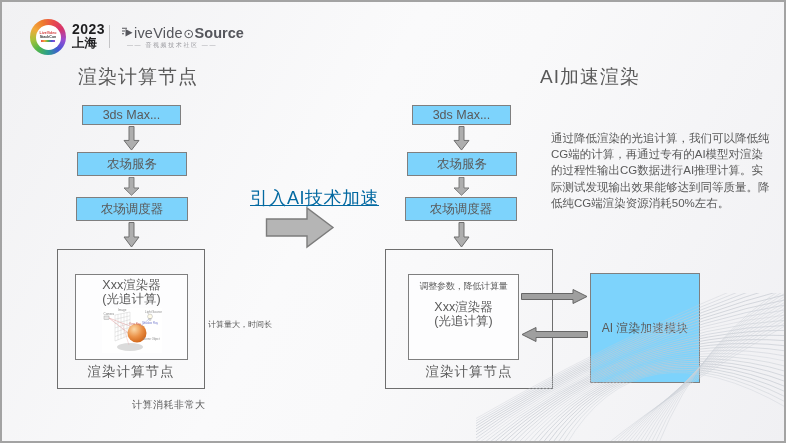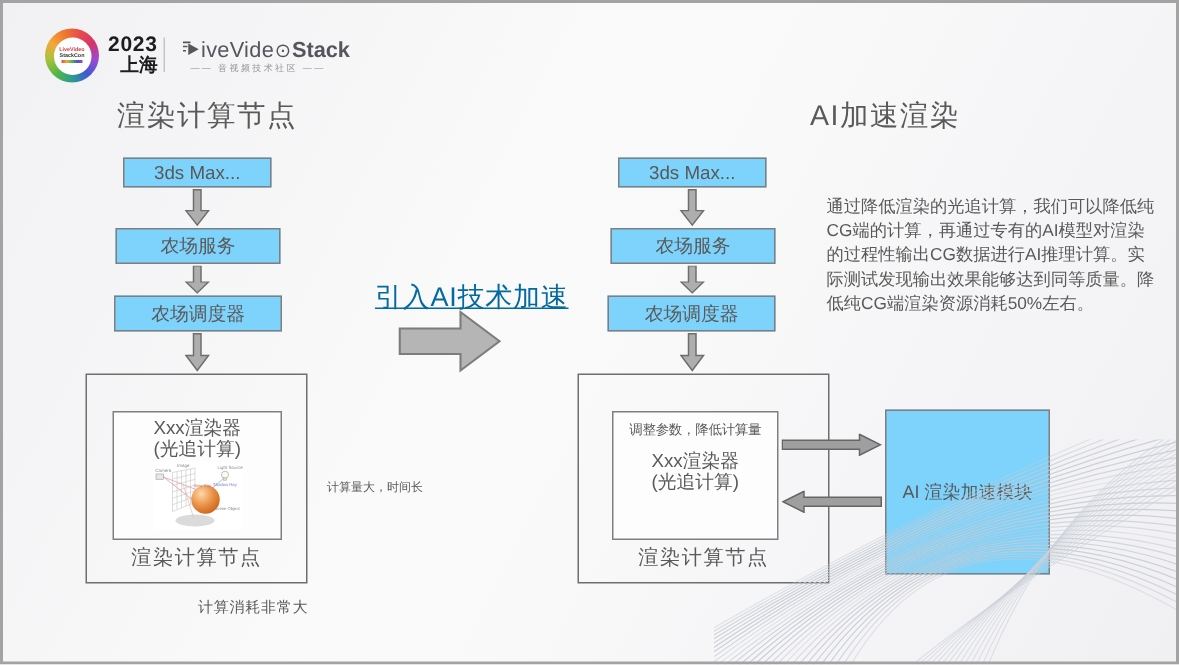--- a/index.html
+++ b/index.html
@@ -17,21 +17,21 @@
     display:flex;align-items:center;justify-content:center;
   }
   .circle-logo-inner{
     width:25px;height:25px;border-radius:50%;background:#fff;
     display:flex;flex-direction:column;align-items:center;justify-content:center;line-height:1.1;
   }
   .circle-logo-inner .l1{font-size:3.6px;font-weight:bold;color:#d23a3a;}
   .circle-logo-inner .l2{font-size:3.6px;font-weight:bold;color:#333;}
   .circle-logo-inner .bar{width:14px;height:2px;margin-top:1px;
     background:linear-gradient(90deg,#e84b4b,#f2a93b,#53b649,#4457d6,#9b4bd1);}
-  .year-badge{left:72px;top:22px;color:#1d1d1f;font-weight:bold;line-height:1.05;text-align:right;}
+  .year-badge{left:72px;top:22px;color:#1d1d1f;font-weight:bold;line-height:1.05;text-align:left;}
   .year-badge .yr{font-size:14px;letter-spacing:.5px;}
   .year-badge .ct{font-size:12.5px;}
   .v-div{left:109px;top:25px;width:1px;height:23px;background:#c4c4c6;}
   .brand{left:121px;top:25px;display:flex;align-items:baseline;color:#55565c;}
   .brand .play{width:13px;height:13px;margin-right:0;transform:translateY(1px);}
   .brand .t1{font-size:14.5px;font-weight:500;letter-spacing:.2px;}
   .brand .dot-o{font-size:13px;font-weight:500;margin:0 .5px;}
   .brand .t2{font-size:14.5px;font-weight:800;}
   .brand-sub{left:122px;top:41px;width:100px;text-align:center;font-size:6px;color:#97979c;letter-spacing:1.6px;white-space:nowrap;}
   
@@ -80,21 +80,21 @@
   <div class="ct">上海</div>
 </div>
 <div class="abs v-div"></div>
 <div class="abs brand">
   <svg class="play" viewBox="0 0 13 13">
     <path d="M1 2.2 H6 M1 5 H4 M1 7.8 H3" stroke="#55565c" stroke-width="1.1" fill="none"></path>
     <path d="M4.5 3 L11.5 6.8 L4.5 10.6 Z" fill="#55565c"></path>
   </svg>
   <span class="t1">iveVide</span>
   <span class="dot-o">⊙</span>
-  <span class="t2">Stack</span>
+  <span class="t2">Source</span>
 </div>
 <div class="abs brand-sub">—— 音视频技术社区 ——</div>
 
 <div class="abs col-title" style="left:58px;top:64px;width:160px;">渲染计算节点</div>
 <div class="abs col-title" style="left:510px;top:64px;width:160px;">AI加速渲染</div>
 
 <div class="abs node" style="left:82px;top:105px;width:99px;height:20px;">3ds Max...</div>
 <svg class="abs arr" style="left:123px;top:126px;" width="17" height="25" viewBox="0 0 17 26" preserveAspectRatio="none">
     <path d="M6 0.5 H11 V15 H16 L8.5 25 L1 15 H6 Z"></path>
   </svg>
@@ -136,21 +136,21 @@
       <text x="1.5" y="6.5" font-size="3" fill="#8a8a8a">Camera</text>
       <text x="16" y="3" font-size="3" fill="#8a8a8a">Image</text>
       <text x="43" y="4.5" font-size="3" fill="#8a8a8a">Light Source</text>
       <text x="27" y="16.5" font-size="2.8" fill="#cc7070">View Ray</text>
       <text x="40" y="16" font-size="2.8" fill="#7a80cf">Shadow Ray</text>
       <text x="41" y="32" font-size="2.8" fill="#8a8a8a">Scene Object</text>
     </svg>
   </div>
   <div class="container-label">渲染计算节点</div>
 </div>
-<div class="abs small-note" style="left:218px;top:319px;">计算量大，时间长</div>
+<div class="abs small-note" style="left:208px;top:319px;">计算量大，时间长</div>
 <div class="abs bottom-note" style="left:96px;top:398px;">计算消耗非常大</div>
 
 <div class="abs mid-label" style="left:250px;top:186px;">引入AI技术加速</div>
 <svg class="abs arr-big" style="left:265px;top:206px;" width="70" height="43" viewBox="0 0 70 43">
   <path d="M1.5 13 H42 V2 L68 21.5 L42 41 V30 H1.5 Z"></path>
 </svg>
 
 <div class="abs node" style="left:412px;top:105px;width:99px;height:20px;">3ds Max...</div>
 <svg class="abs arr" style="left:453px;top:126px;" width="17" height="25" viewBox="0 0 17 26" preserveAspectRatio="none">
     <path d="M6 0.5 H11 V15 H16 L8.5 25 L1 15 H6 Z"></path>

